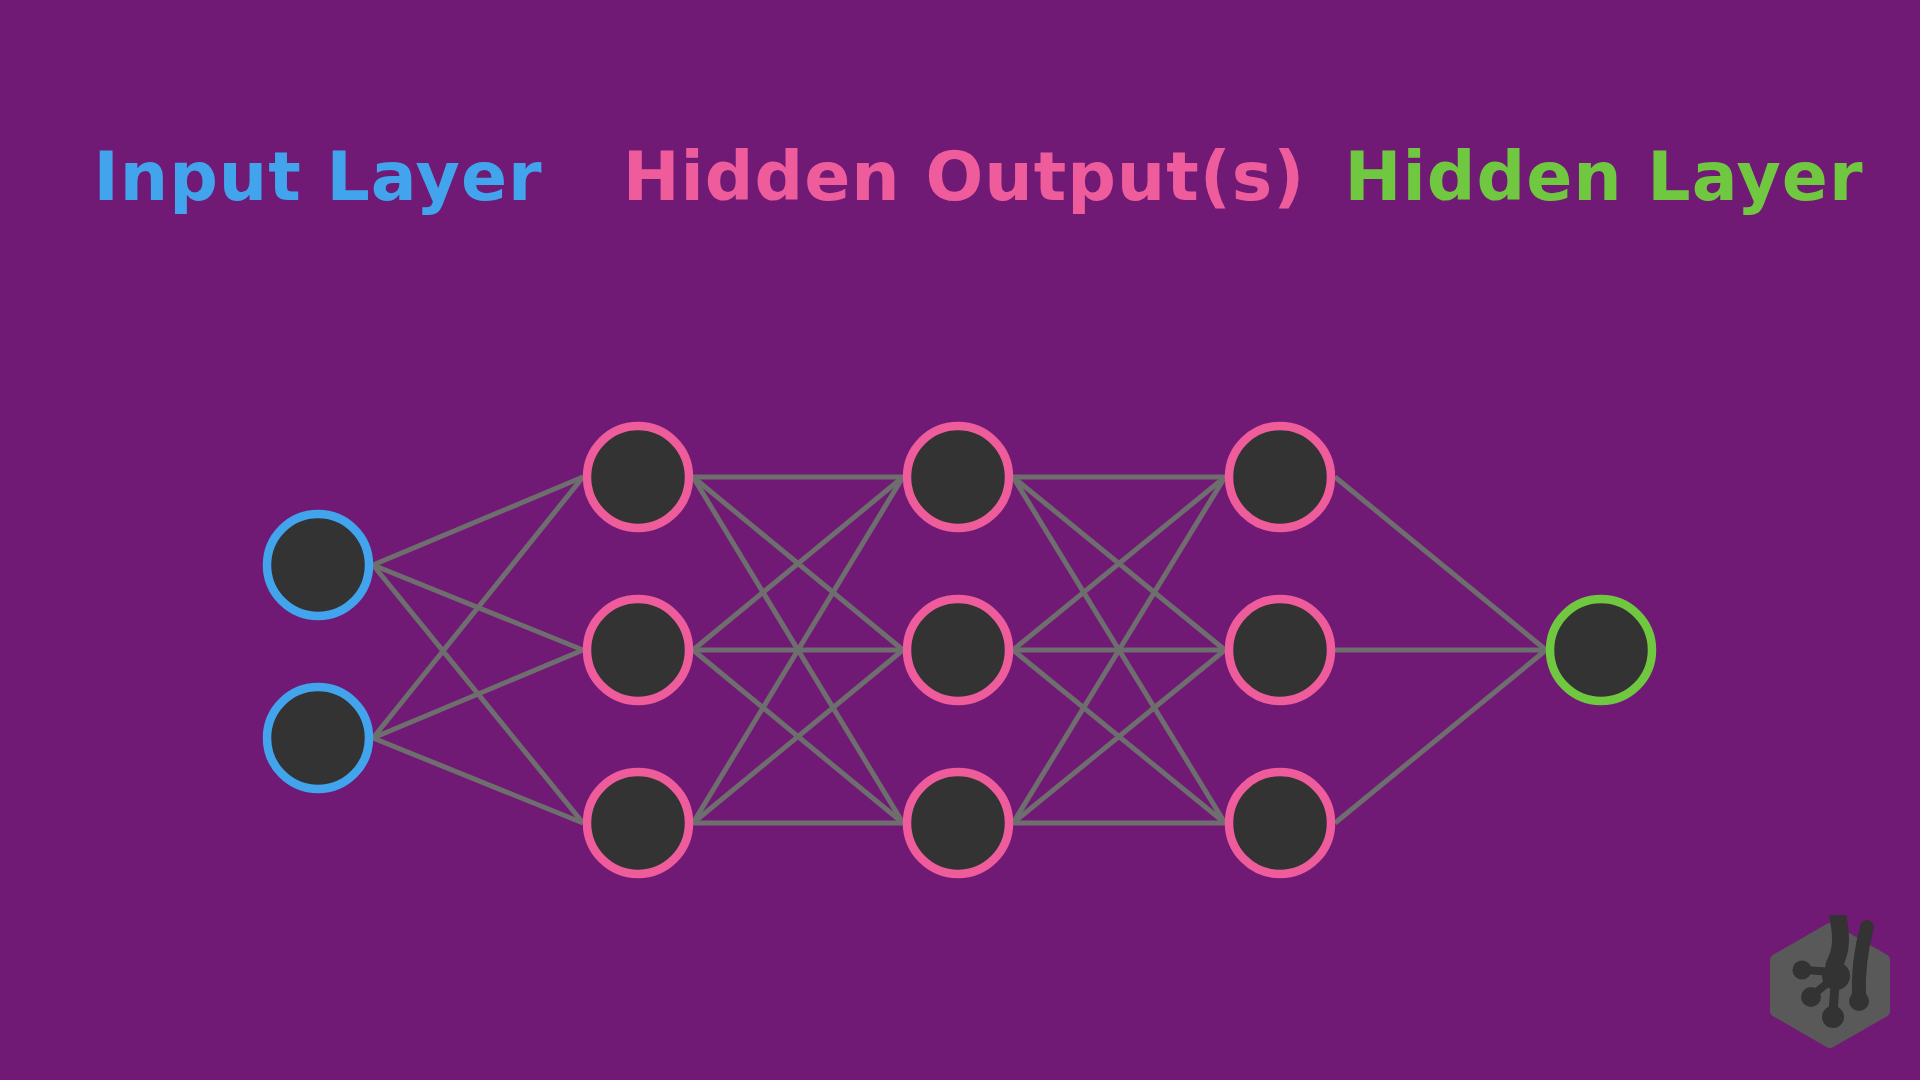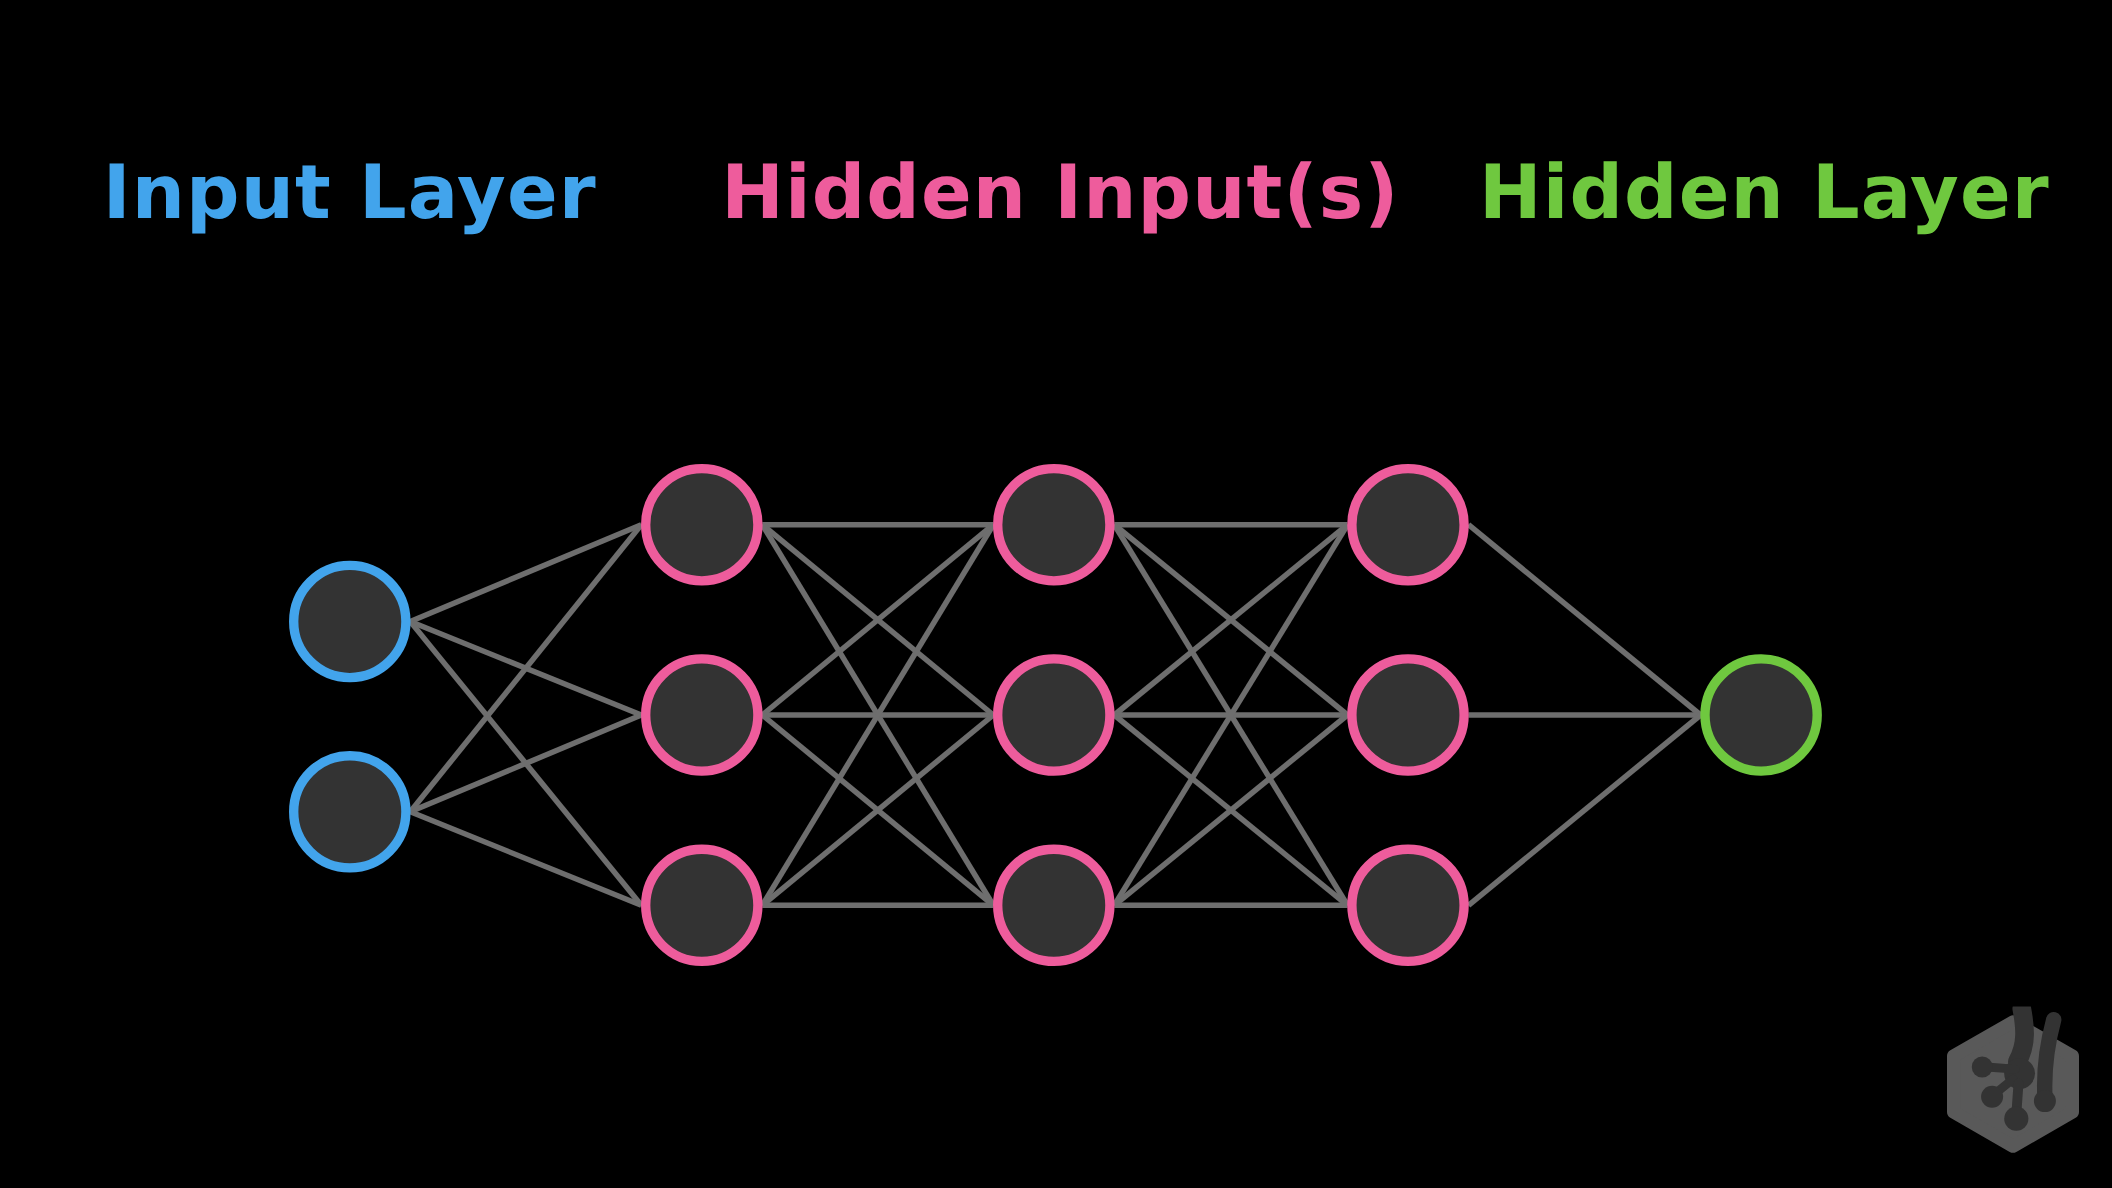--- a/index.html
+++ b/index.html
@@ -8,21 +8,21 @@
     width: 1920px;
     height: 1080px;
     overflow: hidden;
     background: #333333;
     font-family: "DejaVu Sans", "Liberation Sans", sans-serif;
   }
   .canvas {
     position: relative;
     width: 1920px;
     height: 1080px;
-    background: #000000;
+    background: #701a75;
   }
   .layer-label {
     position: absolute;
     transform: translate(-50%, -50%);
     font-size: 68px;
     font-weight: 700;
     letter-spacing: 1px;
     white-space: nowrap;
     user-select: none;
   }
@@ -39,21 +39,21 @@
     height: 140px;
   }
 </style>
 </head>
 <body>
 
 <div class="canvas">
 
   <div class="layer-label" style="left: 318px; top: 176px; color: rgb(66, 164, 236);">Input Layer</div>
 
-  <div class="layer-label" style="left: 964px; top: 176px; color: rgb(238, 92, 156);">Hidden Input(s)</div>
+  <div class="layer-label" style="left: 964px; top: 176px; color: rgb(238, 92, 156);">Hidden Output(s)</div>
 
   <div class="layer-label" style="left: 1604px; top: 176px; color: rgb(111, 200, 63);">Hidden Layer</div>
 
   <svg id="network-svg" width="1920" height="1080" viewBox="0 0 1920 1080">
       <line x1="373" y1="565" x2="583" y2="477" stroke="#6e6e6e" stroke-width="5"></line>
       <line x1="373" y1="565" x2="583" y2="650" stroke="#6e6e6e" stroke-width="5"></line>
       <line x1="373" y1="565" x2="583" y2="823" stroke="#6e6e6e" stroke-width="5"></line>
       <line x1="373" y1="738" x2="583" y2="477" stroke="#6e6e6e" stroke-width="5"></line>
       <line x1="373" y1="738" x2="583" y2="650" stroke="#6e6e6e" stroke-width="5"></line>
       <line x1="373" y1="738" x2="583" y2="823" stroke="#6e6e6e" stroke-width="5"></line>

